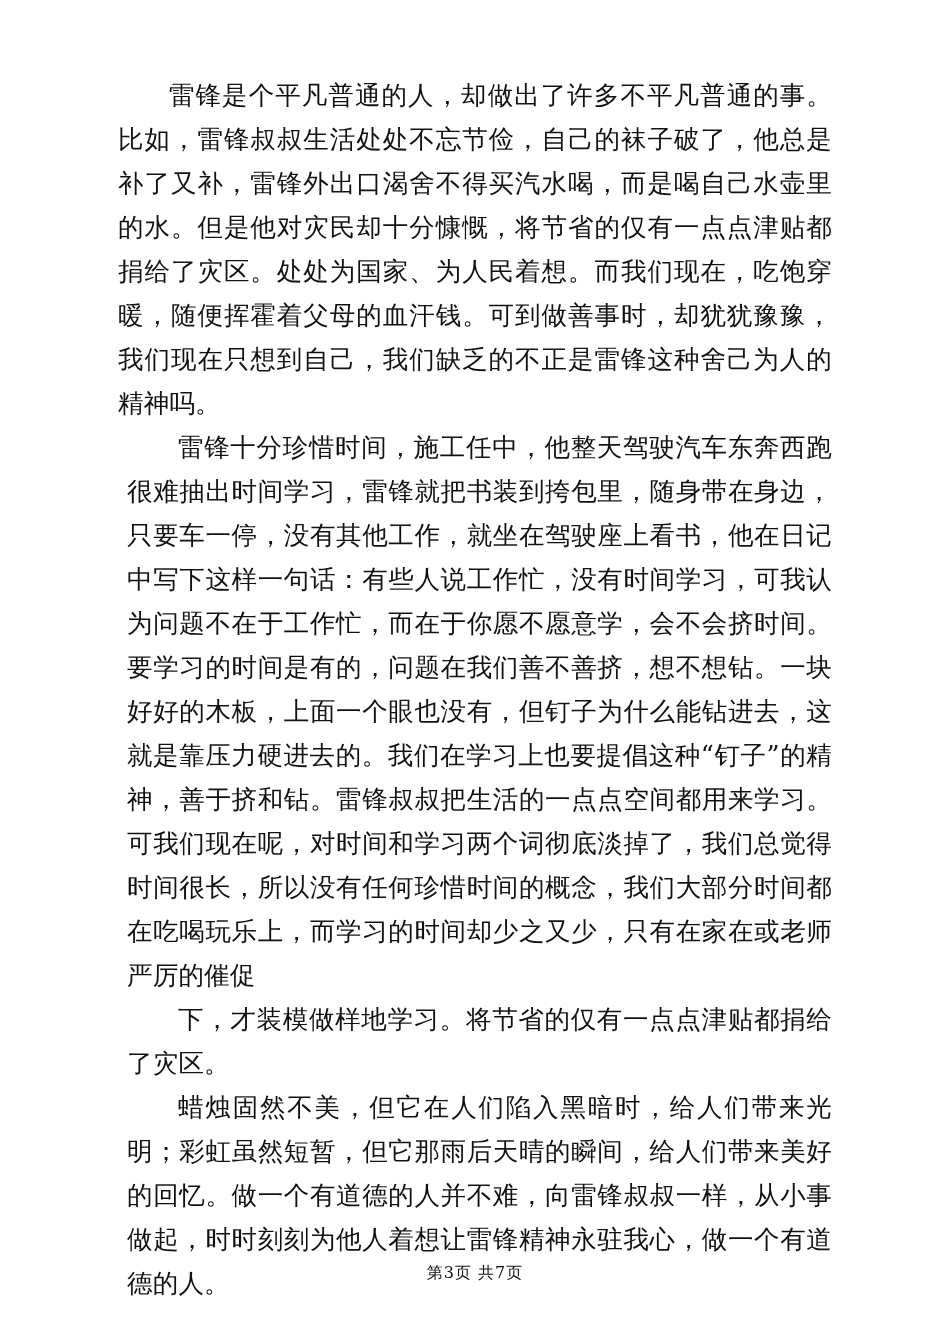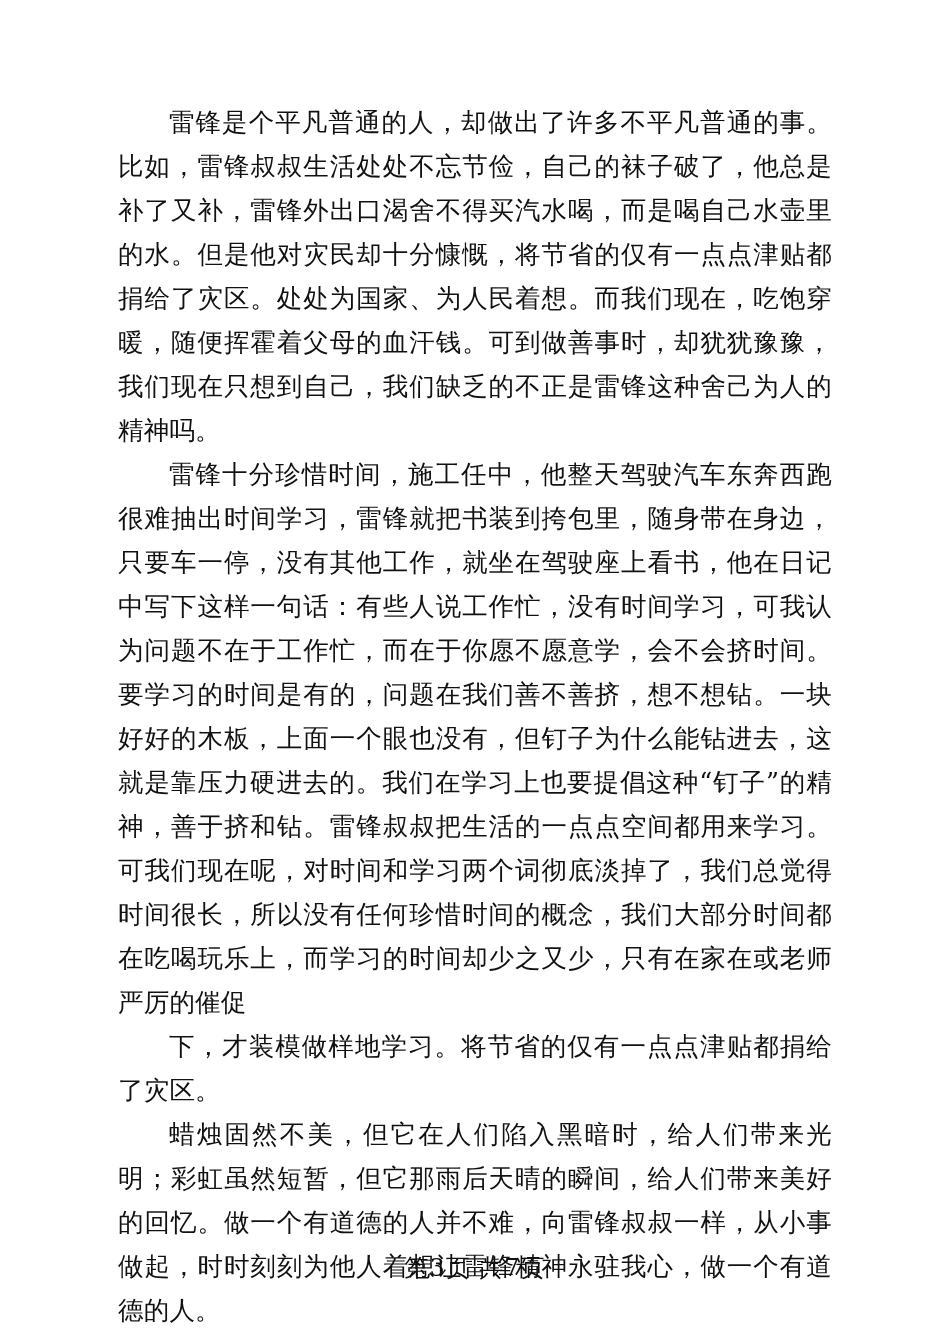--- a/index.html
+++ b/index.html
@@ -16,46 +16,47 @@
     color: #000000;
     overflow: hidden;
   }
   .page {
     position: absolute;
     left: 0;
     top: 0;
     width: 950px;
     height: 1344px;
     box-sizing: border-box;
-    padding: 100px 118px 0 118px;
+    padding: 73px 118px 0 118px;
   }
   .doc-body {
     font-size: 25.5px;
     line-height: 44px;
     text-align: justify;
     letter-spacing: 0.2px;
     color: #111111;
   }
   .para {
     margin: 0 0 0 0;
     text-indent: 2em;
     text-align: justify;
     text-justify: inter-ideograph;
     white-space: normal;
   }
   .para + .para {
     margin-top: 0px;
+    margin-left: 9px;
   }
   .footer {
     position: absolute;
     left: 0;
     right: 0;
     bottom: 60px;
     text-align: center;
-    font-size: 24px;
+    font-size: 16px;
     font-family: "DejaVu Serif", "Liberation Serif", serif;
     color: #111111;
     letter-spacing: 1px;
   }
   .footer .num {
     display: inline;
   }
 </style>
 </head>
 <body>

